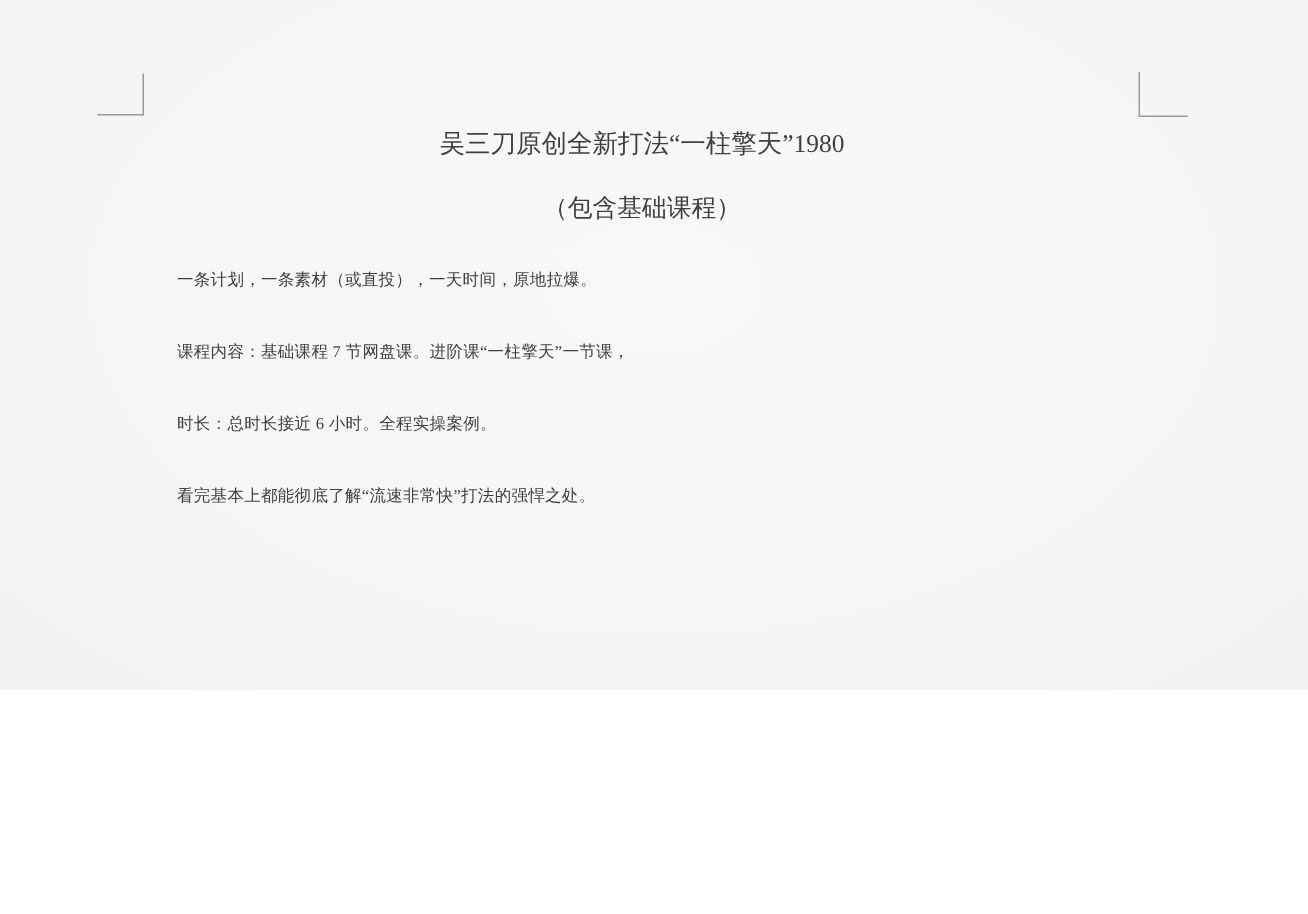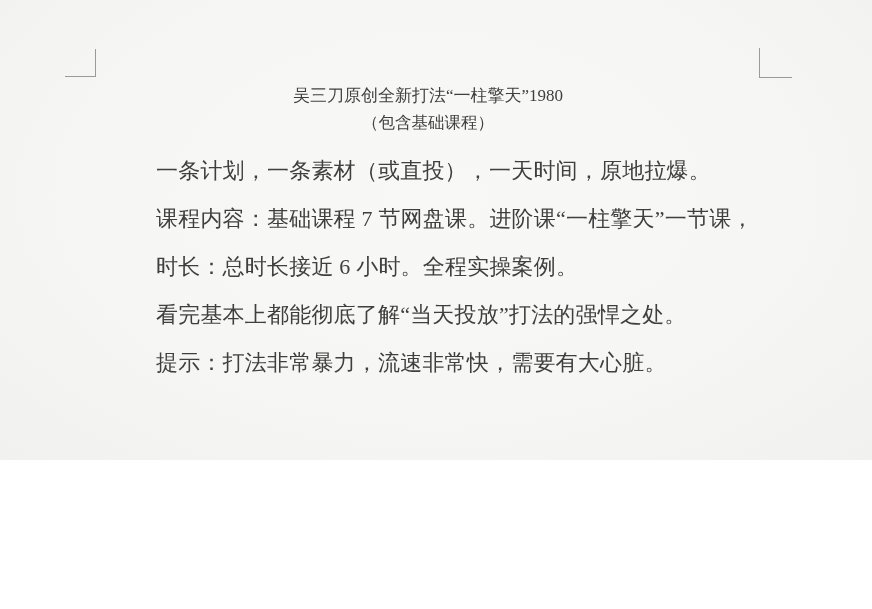--- a/index.html
+++ b/index.html
@@ -51,25 +51,25 @@
     font-size: 17px;
     line-height: 27px;
     font-weight: 400;
     margin: 0;
     white-space: nowrap;
   }
   .doc-subtitle {
     text-align: center;
     font-size: 16.5px;
     line-height: 27px;
-    margin: 0;
+    margin: 16px;
   }
   .doc-body p {
-    margin: 22px 0 0 16px;
-    font-size: 22px;
+    margin: 22px 0 0 0;
+    font-size: 11px;
     line-height: 26px;
     text-indent: 2em;
     text-align: justify;
     text-justify: inter-ideograph;
     letter-spacing: 0.2px;
     word-break: break-all;
   }
 </style>
 </head>
 <body>
@@ -80,18 +80,17 @@
   <div class="crop-mark right"></div>
 
   <div class="doc">
     <h1 class="doc-title">吴三刀原创全新打法“一柱擎天”1980</h1>
     <div class="doc-subtitle">（包含基础课程）</div>
 
     <div class="doc-body">
       <p>一条计划，一条素材（或直投），一天时间，原地拉爆。</p>
       <p>课程内容：基础课程 7 节网盘课。进阶课“一柱擎天”一节课，</p>
       <p>时长：总时长接近 6 小时。全程实操案例。</p>
-      <p>看完基本上都能彻底了解“当天投放”打法的强悍之处。</p>
-      <p>提示：打法非常暴力，流速非常快，需要有大心脏。</p>
+      <p>看完基本上都能彻底了解“流速非常快”打法的强悍之处。</p>
     </div>
   </div>
 
 </div>
 
 </body></html>

